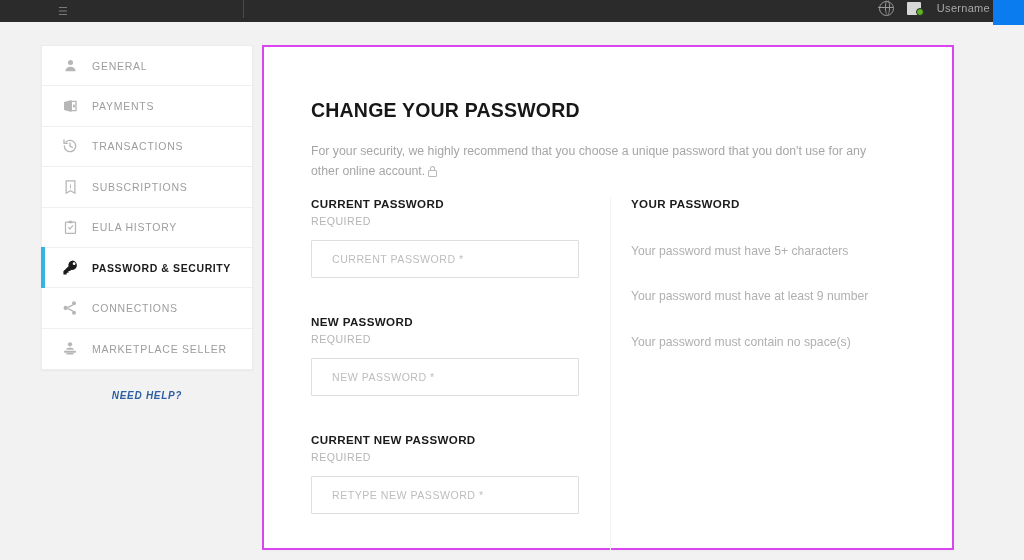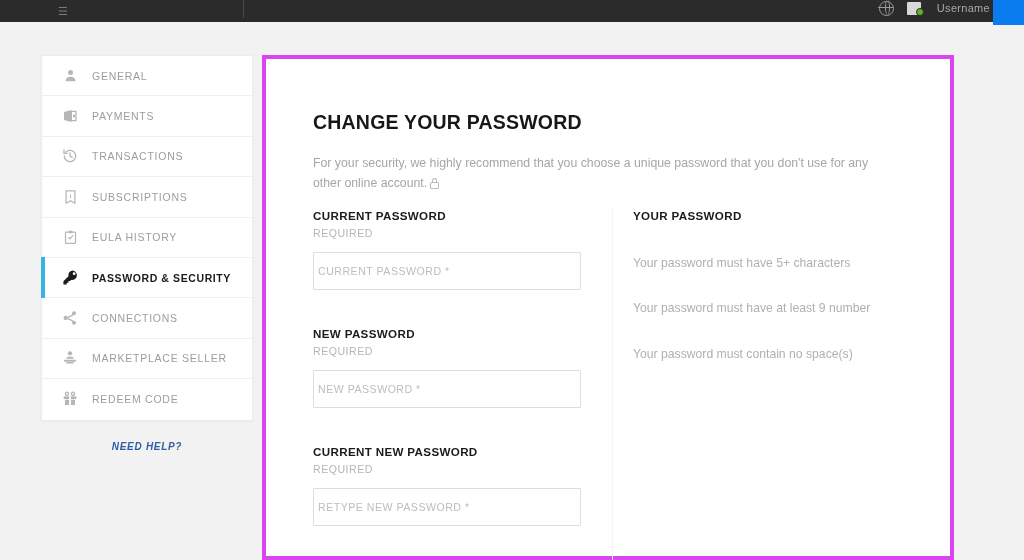--- a/index.html
+++ b/index.html
@@ -62,21 +62,21 @@
   .username {
     color: #a8a8a8; font-size: 11px; letter-spacing: .3px;
     white-space: nowrap; line-height: 1;
   }
   .blue-tab {
     position: absolute; right: 0; top: 0;
     width: 31px; height: 25px; background: #0a7cf0;
   }
 
   
-  .stage { position: absolute; top: 22px; left: 0; width: 824px; height: 538px; }
+  .stage { position: absolute; top: 12px; left: 0; width: 824px; height: 538px; }
 
   
   .sidebar {
     position: absolute; left: 41px; top: 33px;
     width: 212px;
   }
   .nav-card {
     background: #ffffff;
     border: 1px solid #ececec;
     box-shadow: 0 1px 2px rgba(0,0,0,.04);
@@ -111,21 +111,21 @@
     margin-top: 20px; text-align: center;
     font-size: 10px; font-weight: 700; letter-spacing: .7px;
     color: #2d5fa4; cursor: pointer; font-style: italic;
   }
 
   
   .main-card {
     position: absolute; left: 262px; top: 33px;
     width: 692px; height: 505px;
     background: #ffffff;
-    border: 4px solid #d946ef;
+    border: 2px solid #d946ef;
     box-shadow: 0 1px 2px rgba(0,0,0,.03);
   }
   .page-title {
     position: absolute; left: 47px; top: 52px;
     font-size: 19.5px; font-weight: 700; letter-spacing: .2px;
     color: #171717;
   }
   .page-desc {
     position: absolute; left: 47px; top: 95px;
     width: 584px;
@@ -162,21 +162,21 @@
   }
   .f-required {
     font-size: 10.6px; letter-spacing: .5px; color: #b5b5b5;
     margin-bottom: 13px;
   }
   .f-input {
     width: 268px; height: 38px;
     border: 1px solid #dedede; background: #fff; border-radius: 1px;
     font-family: "Liberation Sans", sans-serif;
     font-size: 10.6px; letter-spacing: .5px;
-    color: #4a4a4a; padding: 0 4px; outline: none;
+    color: #4a4a4a; padding: 0 20px; outline: none;
   }
   .f-input::placeholder { color: #bdbdbd; letter-spacing: .5px; }
 
   
   .req-col { position: absolute; left: 367px; top: 150px; width: 280px; }
   .req-title {
     font-size: 11.6px; font-weight: 700; letter-spacing: .35px;
     color: #1b1b1b; margin-bottom: 32px;
   }
   .req-item {
@@ -290,32 +290,20 @@
           <svg width="16" height="16" viewBox="0 0 24 24" fill="currentColor">
             <circle cx="12" cy="5" r="3.2"></circle>
             <path d="M6 13c1-2.2 3.3-3.4 6-3.4S17 10.8 18 13z"></path>
             <rect x="3" y="14.5" width="18" height="3" rx="1"></rect>
             <rect x="6.5" y="18" width="11" height="2.4" rx="1"></rect>
           </svg>
         </span>
         <span class="lbl">MARKETPLACE SELLER</span>
       </div>
 
-      <div class="nav-item">
-        <span class="ico">
-          <svg width="16" height="16" viewBox="0 0 24 24" fill="currentColor">
-            <circle cx="7.5" cy="4" r="2.4" fill="none" stroke="currentColor" stroke-width="2"></circle>
-            <circle cx="16.5" cy="4" r="2.4" fill="none" stroke="currentColor" stroke-width="2"></circle>
-            <rect x="2.5" y="8" width="19" height="4"></rect>
-            <rect x="4.5" y="13" width="15" height="8"></rect>
-            <rect x="10.6" y="8" width="2.8" height="13" fill="#ffffff"></rect>
-          </svg>
-        </span>
-        <span class="lbl">REDEEM CODE</span>
-      </div>
 
     </div>
     <div class="need-help">NEED HELP?</div>
   </div>
 
   <div class="main-card">
 
     <div class="page-title">CHANGE YOUR PASSWORD</div>
 
     <div class="page-desc">

